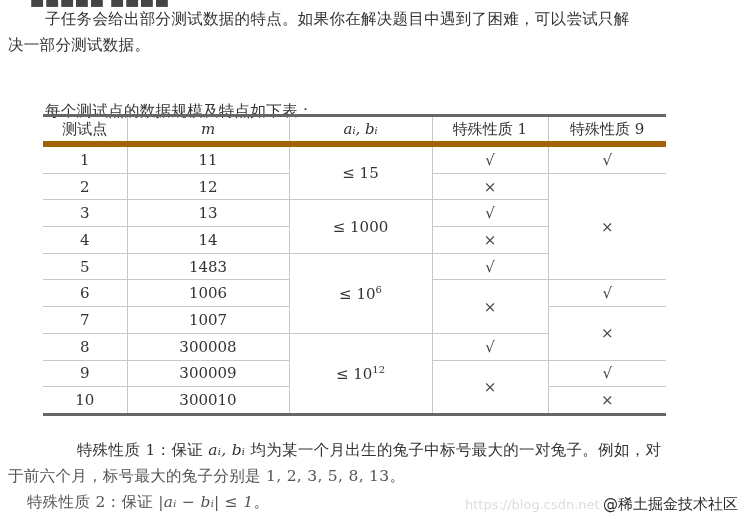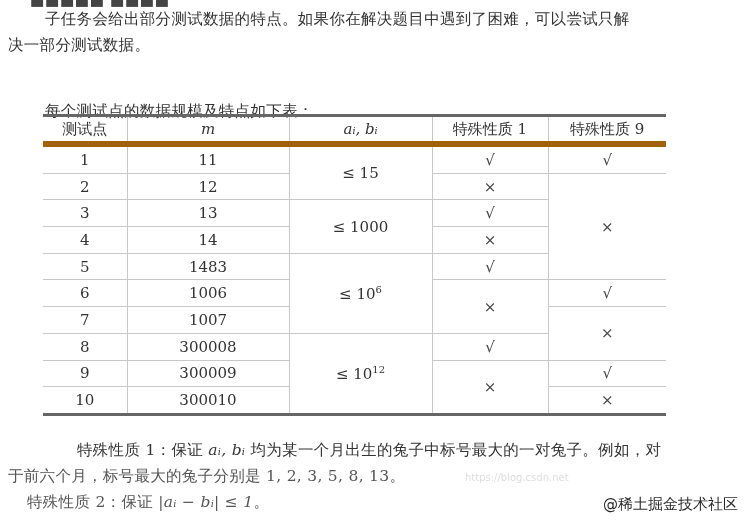--- a/index.html
+++ b/index.html
@@ -19,22 +19,22 @@
   table.data td, table.data th { border-left:1px solid #c8c8c8; border-top:1px solid #c8c8c8;
                text-align:center; padding:0; height:25.7px; font-weight:normal; }
   table.data tr td:first-child, table.data tr th:first-child { border-left:none; }
   table.data thead th { border-top:3px solid #666; border-bottom:6px solid #a16207; height:24px; }
   table.data tbody tr:last-child td { border-bottom:3px solid #666;margin-top:12px; }
   table.data td.merged-bottom { border-bottom:3px solid #666; }
   th.bold { font-weight:bold; font-style:italic; }
   .mark { font-size:15px; color:#444; }
   .watermark { position:absolute; right:6px; top:495px; font-family:"DejaVu Sans", sans-serif;
                font-size:15px; color:#000000; opacity:0.85; }
-  .wm-url { position:absolute; left:465px; top:472px; font-family:"DejaVu Sans", sans-serif;
-            font-size:10px; color:#ddd; }
+  .wm-url { position:absolute; left:465px; top:497px; font-family:"DejaVu Sans", sans-serif;
+            font-size:13px; color:#ddd; }
   sup { font-size:10px; }
 </style>
 </head>
 <body>
 
 <div class="line cut">■■■■■ ■■■■</div>
 <div class="line p1">子任务会给出部分测试数据的特点。如果你在解决题目中遇到了困难，可以尝试只解</div>
 <div class="line p1b">决一部分测试数据。</div>
 <div class="line p2">每个测试点的数据规模及特点如下表：</div>
 

